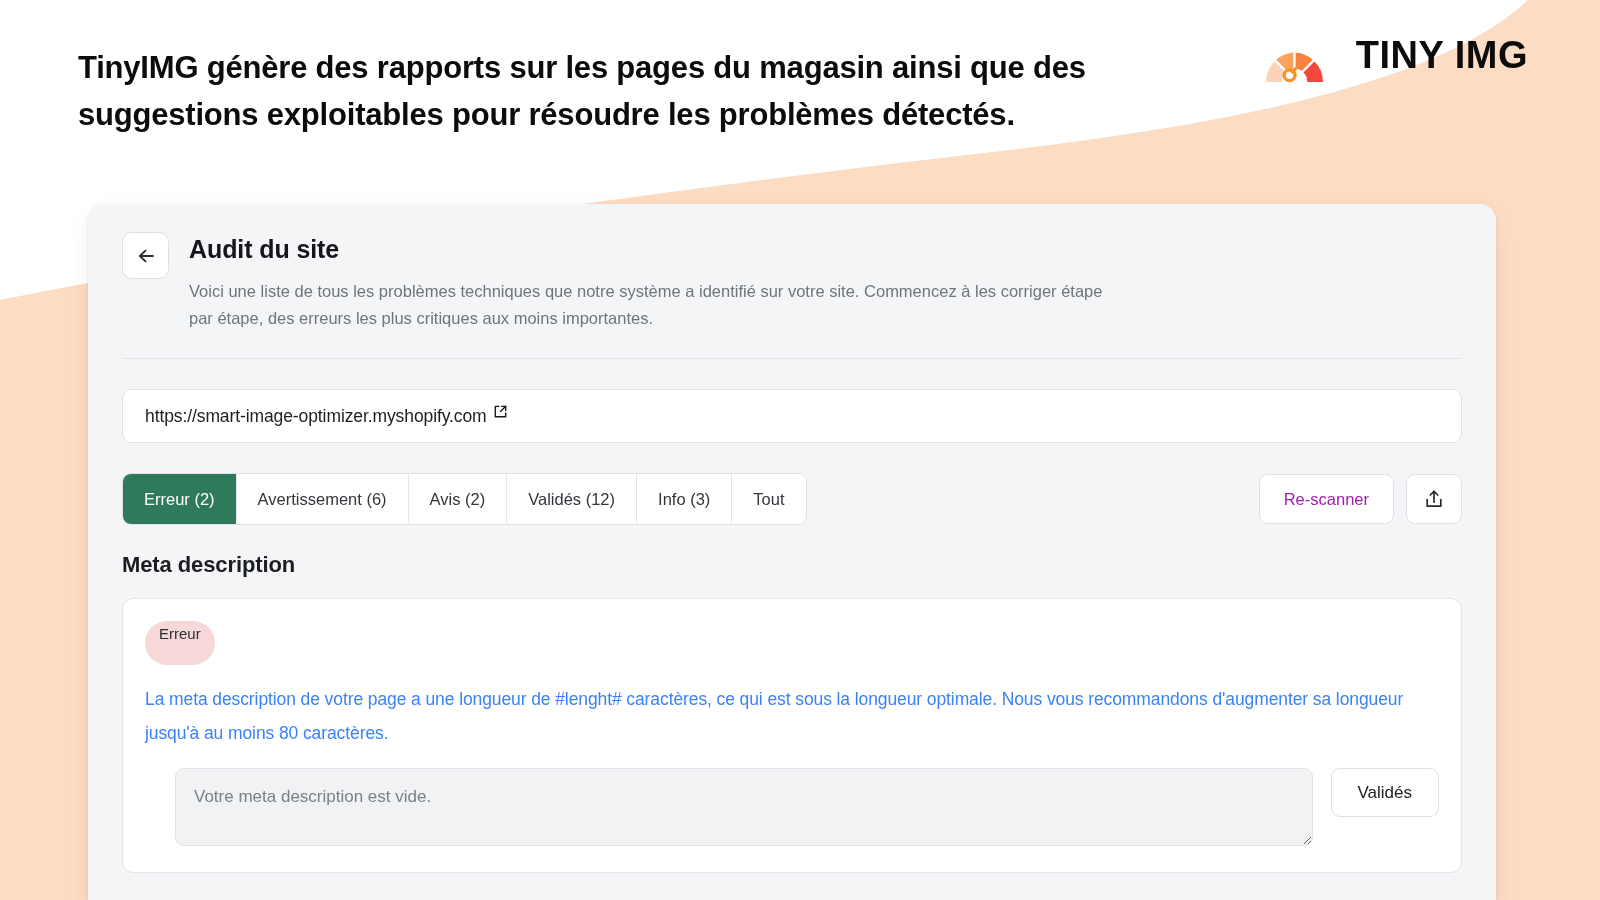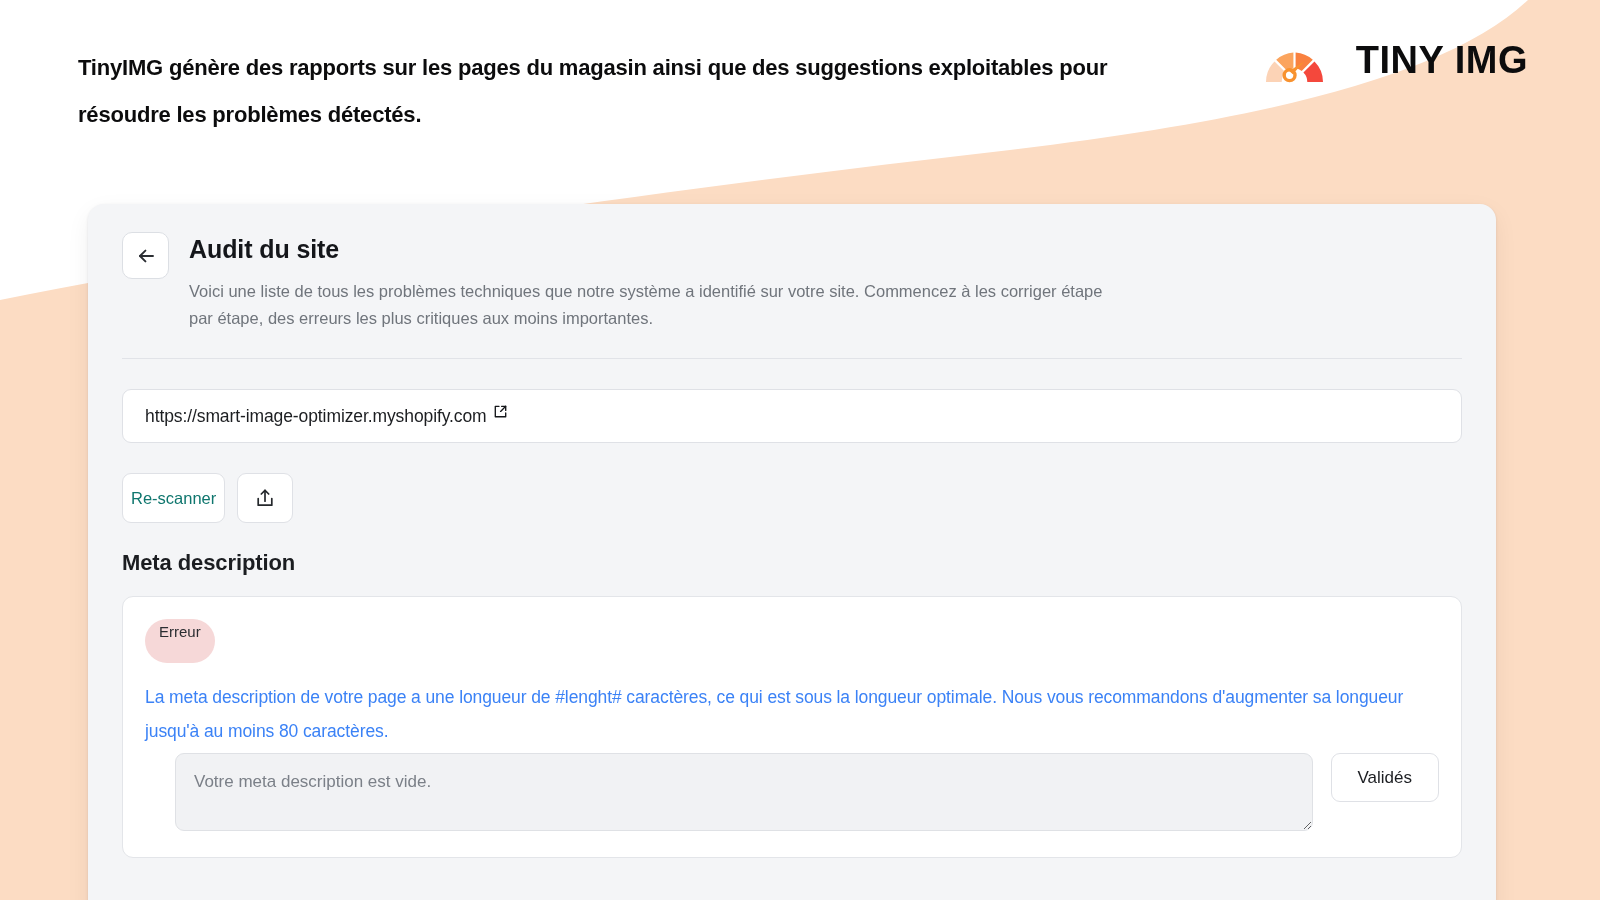--- a/index.html
+++ b/index.html
@@ -27,35 +27,35 @@
   
   #hero {
     position: absolute;
     top: 44px;
     left: 78px;
     width: 1120px;
     z-index: 3;
   }
   #hero-title {
     margin: 0;
-    font-size: 22px;
+    font-size: 31px;
     line-height: 47px;
     font-weight: 700;
     letter-spacing: -0.2px;
     color: #0c0c0d;
     font-family: "Liberation Sans", sans-serif;
   }
 
   
   #brand {
     position: absolute;
     top: 36px;
     right: 72px;
     display: flex;
-    align-items: center;
+    align-items: flex-start;
     gap: 30px;
     z-index: 3;
   }
   #brand-mark { display: block; }
   #brand-name {
     font-size: 38px;
     font-weight: 700;
     letter-spacing: 0.5px;
     color: #0c0c0d;
     line-height: 1;
@@ -179,26 +179,26 @@
     color: #ffffff;
     font-weight: 400;
   }
   #toolbar-actions {
     display: flex;
     align-items: center;
     gap: 12px;
   }
   #rescan-button {
     height: 50px;
-    padding: 0 8px;
+    padding: 0 24px;
     background: #ffffff;
     border: 1px solid #dfe1e6;
     border-radius: 9px;
     font-size: 16.5px;
-    color: #0f766e;
+    color: #a21caf;
     display: flex;
     align-items: center;
     cursor: pointer;
     font-family: "Liberation Sans", sans-serif;
   }
   #export-button {
     width: 56px;
     height: 50px;
     background: #ffffff;
     border: 1px solid #dfe1e6;
@@ -235,21 +235,21 @@
     line-height: 1;
   }
   #issue-text {
     margin: 17px 0 0 0;
     font-size: 17.5px;
     line-height: 34px;
     color: #3b82f6;
     letter-spacing: -0.1px;
   }
   #issue-editor-row {
-    margin-top: 5px;
+    margin-top: 18px;
     display: flex;
     align-items: flex-start;
     gap: 18px;
     padding-left: 30px;
   }
   #meta-description-input {
     flex: 1;
     height: 78px;
     background: #f1f2f4;
     border: 1px solid #dfe1e5;
@@ -326,20 +326,28 @@
     <span id="url-external-icon">
       <svg width="15" height="15" viewBox="0 0 15 15" aria-hidden="true">
         <path d="M6 2.3 H2.3 V12.7 H12.7 V9" stroke="#15171a" stroke-width="1.35" fill="none" stroke-linecap="round" stroke-linejoin="round"></path>
         <path d="M8.6 2.3 H12.7 V6.4" stroke="#15171a" stroke-width="1.35" fill="none" stroke-linecap="round" stroke-linejoin="round"></path>
         <path d="M12.7 2.3 L7.6 7.4" stroke="#15171a" stroke-width="1.35" fill="none" stroke-linecap="round"></path>
       </svg>
     </span>
   </div>
 
   <div id="toolbar-row">
+    <div id="filter-tabs">
+      <div class="tab active">Erreur (2)</div>
+      <div class="tab">Avertissement (6)</div>
+      <div class="tab">Avis (2)</div>
+      <div class="tab">Validés (12)</div>
+      <div class="tab">Info (3)</div>
+      <div class="tab">Tout</div>
+    </div>
     <div id="toolbar-actions">
       <button id="rescan-button">Re-scanner</button>
       <button id="export-button">
         <svg width="22" height="22" viewBox="0 0 22 22" aria-hidden="true">
           <path d="M11 14.2 V3.4" stroke="#25282c" stroke-width="1.7" stroke-linecap="round" fill="none"></path>
           <path d="M7.3 7 L11 3.3 L14.7 7" stroke="#25282c" stroke-width="1.7" stroke-linecap="round" stroke-linejoin="round" fill="none"></path>
           <path d="M4.2 11.6 V18.2 H17.8 V11.6" stroke="#25282c" stroke-width="1.7" stroke-linecap="round" stroke-linejoin="round" fill="none"></path>
         </svg>
       </button>
     </div>

